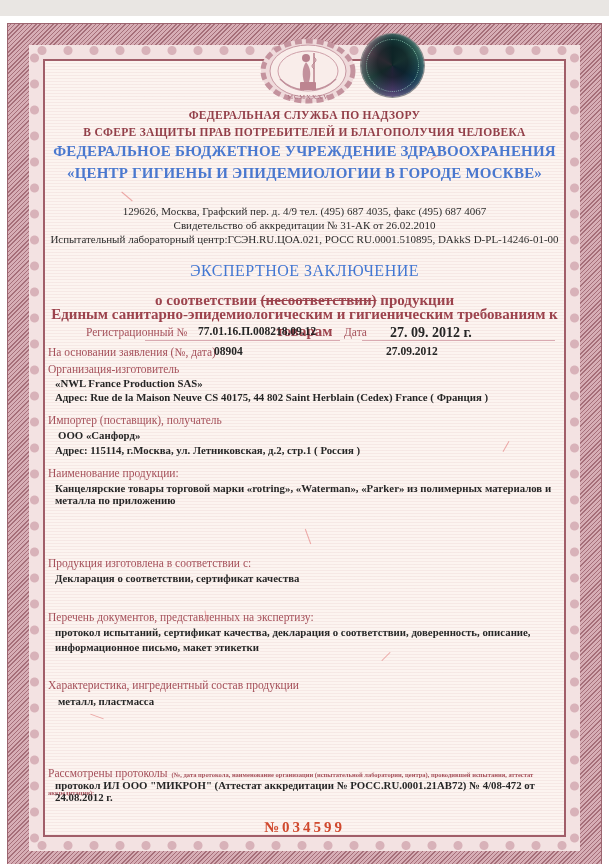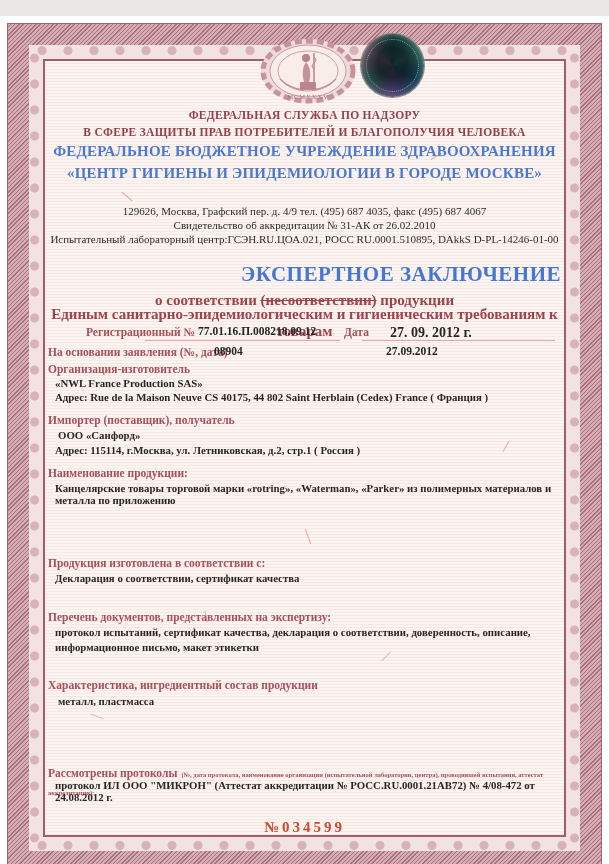--- a/index.html
+++ b/index.html
@@ -35,24 +35,24 @@
     border:2px solid #a15e69;
   }
   .fiber{position:absolute;height:1px;background:#e06a6a;opacity:.55;}
 
   
   .abs{position:absolute;left:48px;width:513px;}
   .ctr{text-align:center;}
   .head1{color:#93404a;font-weight:bold;font-size:11.5px;letter-spacing:.3px;}
   .org{color:#4a78cf;font-weight:bold;font-size:15px;letter-spacing:.2px;}
   .addr{color:#2b2b2b;font-size:11px;}
-  .title{color:#4377d2;font-weight:bold;font-size:21px;letter-spacing:.5px;text-align:right;}
+  .title{color:#4377d2;font-weight:normal;font-size:16px;letter-spacing:.5px;}
   .sub{color:#9c434d;font-weight:bold;font-size:15px;}
   .struck{text-decoration:line-through;}
-  .label{color:#a5505a;font-weight:bold;font-size:11.5px;}
+  .label{color:#a5505a;font-weight:normal;font-size:11.5px;}
   .label-note{color:#a5505a;font-weight:bold;font-size:6.5px;}
   .value{color:#262626;font-weight:bold;font-size:10.8px;}
   .uline{position:absolute;height:1px;background:#d9aab1;}
   .regspan{position:absolute;white-space:nowrap;}
   .formnum{color:#d0492e;font-weight:bold;font-size:15px;letter-spacing:3px;}
   .credit{
     position:absolute;right:12px;bottom:1px;
     font-family:"Liberation Sans",sans-serif;font-size:7px;font-weight:bold;
     color:#b5474f;
   }

